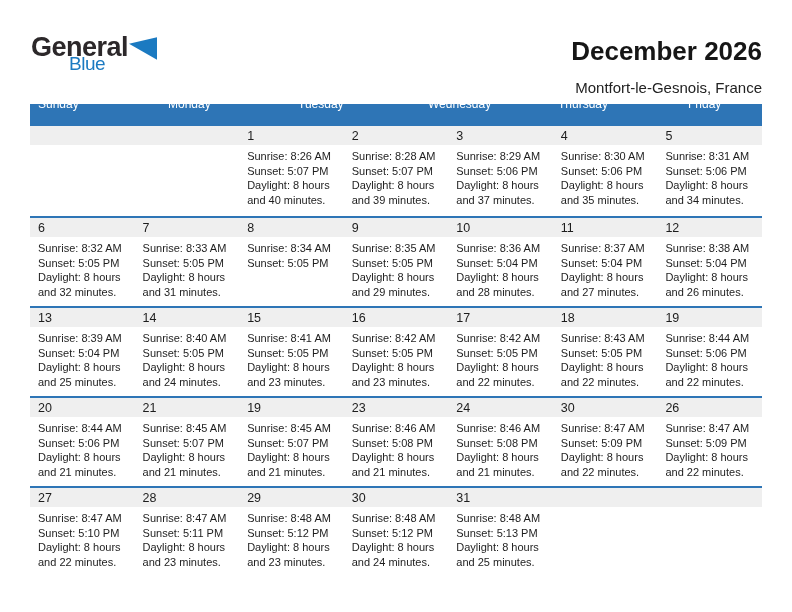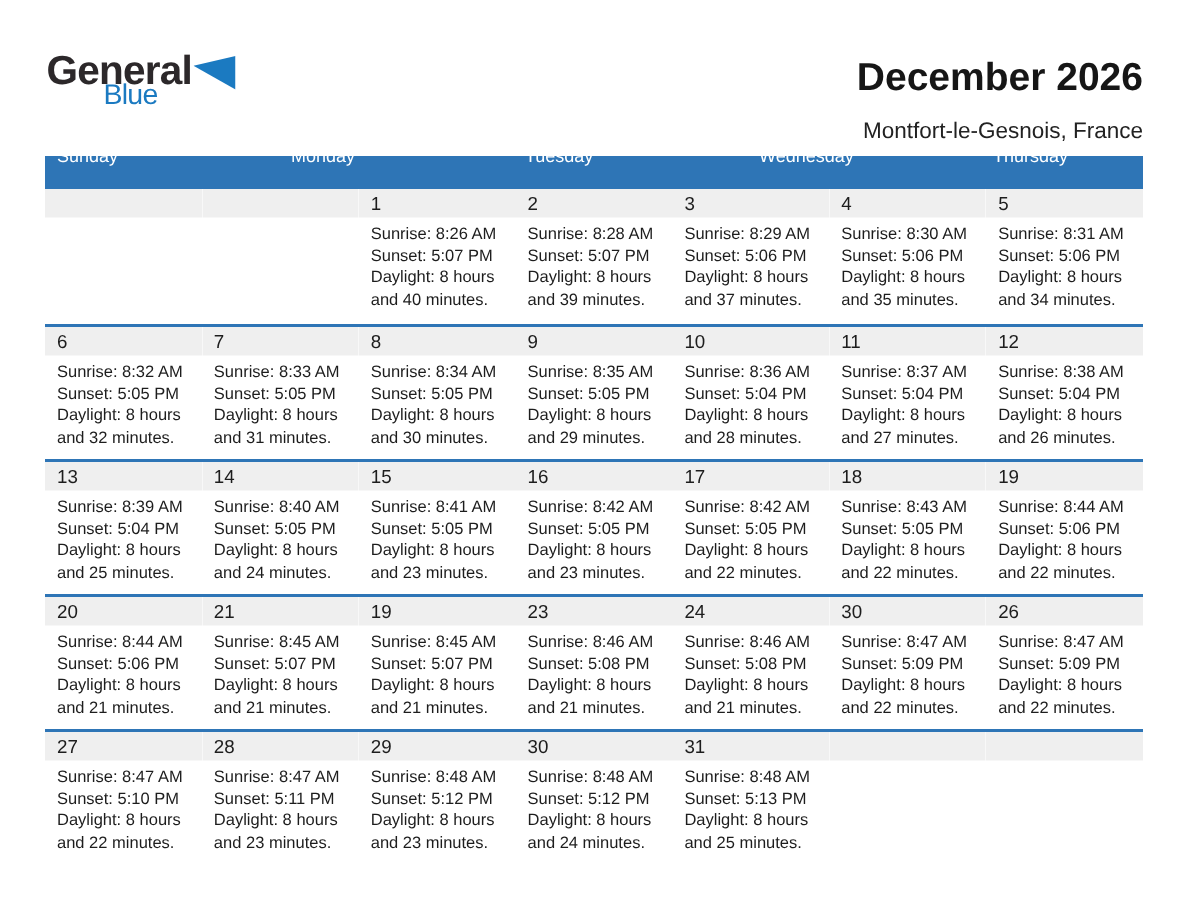--- a/index.html
+++ b/index.html
@@ -32,21 +32,21 @@
   }
 
   
   .titleblock{position:absolute;right:30px;top:36px;text-align:right;}
   .page-title{font-size:26px;color:#161616;font-weight:700;}
   .page-subtitle{font-size:15px;color:#222222;margin-top:12px;font-weight:400;}
 
   
   .calendar{position:absolute;left:30px;right:30px;top:104px;}
   .weekday-row{
-    display:grid;grid-template-columns:repeat(5,1fr);
+    display:grid;grid-template-columns:repeat(6,1fr);
     background:var(--header-bg);color:#ffffff;
     height:22px;align-items:center;font-size:12px;gap:48px;
   }
   .weekday{padding-left:8px;white-space:nowrap;overflow:hidden;}
 
   .week{display:grid;grid-template-columns:repeat(7,1fr);height:90px;}
   .week + .week{border-top:2px solid var(--header-bg);}
 
   .cell{overflow:hidden;}
   .stripe{background:var(--stripe-bg);height:19px;display:flex;align-items:center;}
@@ -164,21 +164,20 @@
               <div class="line">Daylight: 8 hours and 31 minutes.</div>
             </div>
           </div>
           <div class="cell">
             <div class="stripe">
               <span class="daynum">8</span>
             </div>
             <div class="cellbody">
               <div class="line">Sunrise: 8:34 AM</div>
               <div class="line">Sunset: 5:05 PM</div>
-              <div class="line">Daylight: 8 hours and 30 minutes.</div>
             </div>
           </div>
           <div class="cell">
             <div class="stripe">
               <span class="daynum">9</span>
             </div>
             <div class="cellbody">
               <div class="line">Sunrise: 8:35 AM</div>
               <div class="line">Sunset: 5:05 PM</div>
               <div class="line">Daylight: 8 hours and 29 minutes.</div>

